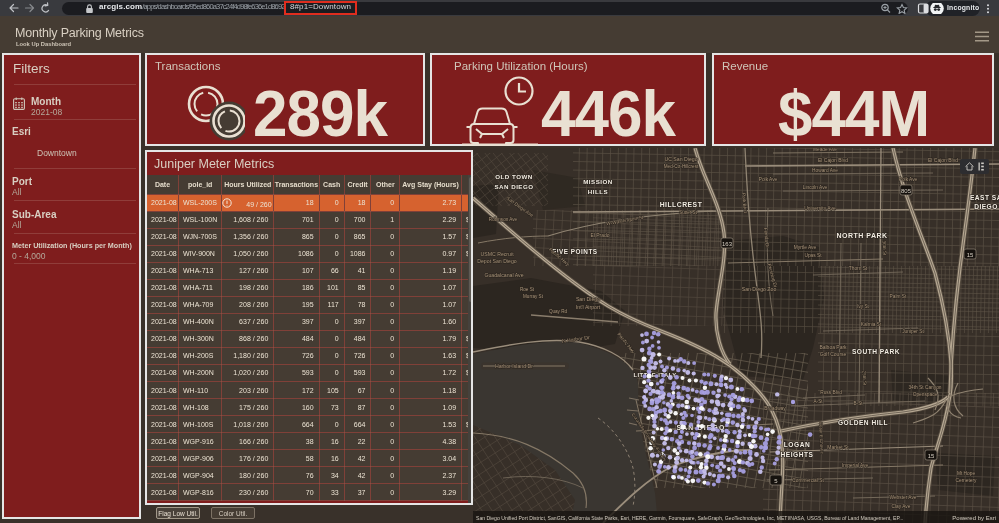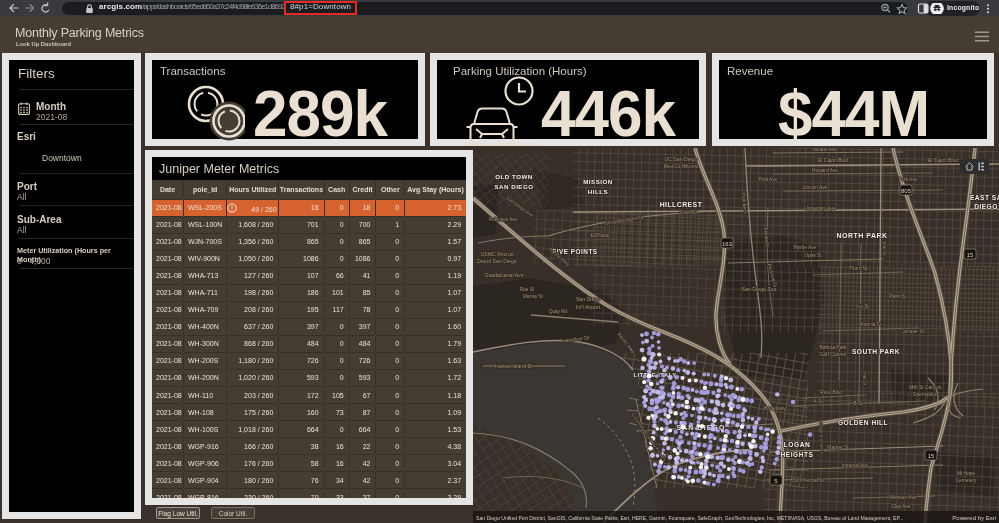--- a/index.html
+++ b/index.html
@@ -3,21 +3,21 @@
 <style>
 * { margin:0; padding:0; box-sizing:border-box; }
 html,body { width:999px; height:523px; overflow:hidden; background:#39312a;
   font-family:"Liberation Sans", sans-serif; }
 .abs { position:absolute; }
 #browser { position:absolute; left:0; top:0; width:999px; height:16px; background:#393a3e; }
 #pill { position:absolute; left:62px; top:1.5px; width:846px; height:13px; background:#1b1c20; border-radius:7px; }
 .btxt { position:absolute; top:2px; font-size:8px; letter-spacing:0.1px; white-space:pre; }
 #redbox { position:absolute; left:284px; top:0.5px; width:73px; height:14.5px; border:2px solid #e02d1e; }
 #dashhead { position:absolute; left:0; top:16px; width:999px; height:37px; background:#453c33; }
-.panel { position:absolute; background:#000000; border:7px solid #e5e5e5; }
+.panel { position:absolute; background:#7f1d1d; border:2px solid #e5e5e5; }
 .cardtitle { position:absolute; font-size:11.5px; color:#cfc6b9; }
 .bignum { position:absolute; font-size:62px; font-weight:bold; color:#e9e0d2; line-height:1; letter-spacing:-1px; transform:scaleY(1.05); transform-origin:top; }
 .flabel { position:absolute; font-size:10px; font-weight:bold; color:#d8cfc2; }
 .fvalue { position:absolute; font-size:8.5px; color:#b4a99b; }
 .fdiv { position:absolute; left:10px; width:122px; height:1px; background:rgba(220,210,195,0.18); }
 table { border-collapse:collapse; table-layout:fixed; }
 td,th { overflow:hidden; white-space:nowrap; border-right:1px solid rgba(130,115,95,0.42); border-bottom:1px solid rgba(130,115,95,0.42); }
 </style></head>
 <body>
 
@@ -123,21 +123,21 @@
   <circle cx="44" cy="39" r="19.5" fill="#453c33"></circle>
   <g fill="none" stroke="#e9e0d2">
     <circle cx="44" cy="39" r="15.5" stroke-width="2.6"></circle>
     <circle cx="44" cy="39" r="10.5" stroke-width="2" stroke-dasharray="20 5"></circle>
   </g>
 </svg>
 
 <div class="bignum" style="left:253px;top:80.5px">289k</div>
 
 <div class="panel" style="left:430px;top:53px;width:276px;height:93px">
-  <div class="cardtitle" style="left:16px;top:5px">Parking Utilization (Hours)</div>
+  <div class="cardtitle" style="left:22px;top:5px">Parking Utilization (Hours)</div>
 </div>
 
 <svg class="abs" style="left:462px;top:74px" width="76" height="72" viewBox="0 0 76 72">
   <g fill="none" stroke="#e9e0d2" stroke-width="2.2">
     <circle cx="57" cy="17" r="13.5"></circle>
     <path d="M57 9 V17.5 H64"></path>
   </g>
   <g fill="none" stroke="#e9e0d2" stroke-width="2" stroke-linejoin="round">
     <path d="M12 50 L15.5 38 Q16.5 34.5 20.5 34.5 H39.5 Q43.5 34.5 44.5 38 L48 50"></path>
     <path d="M12 50 H48 Q51.5 50 51.5 54 V66 Q51.5 69 48.5 69 H44 V71.5 H16 V69 H11.5 Q8.5 69 8.5 66 V54 Q8.5 50 12 50 Z" fill="none"></path>

